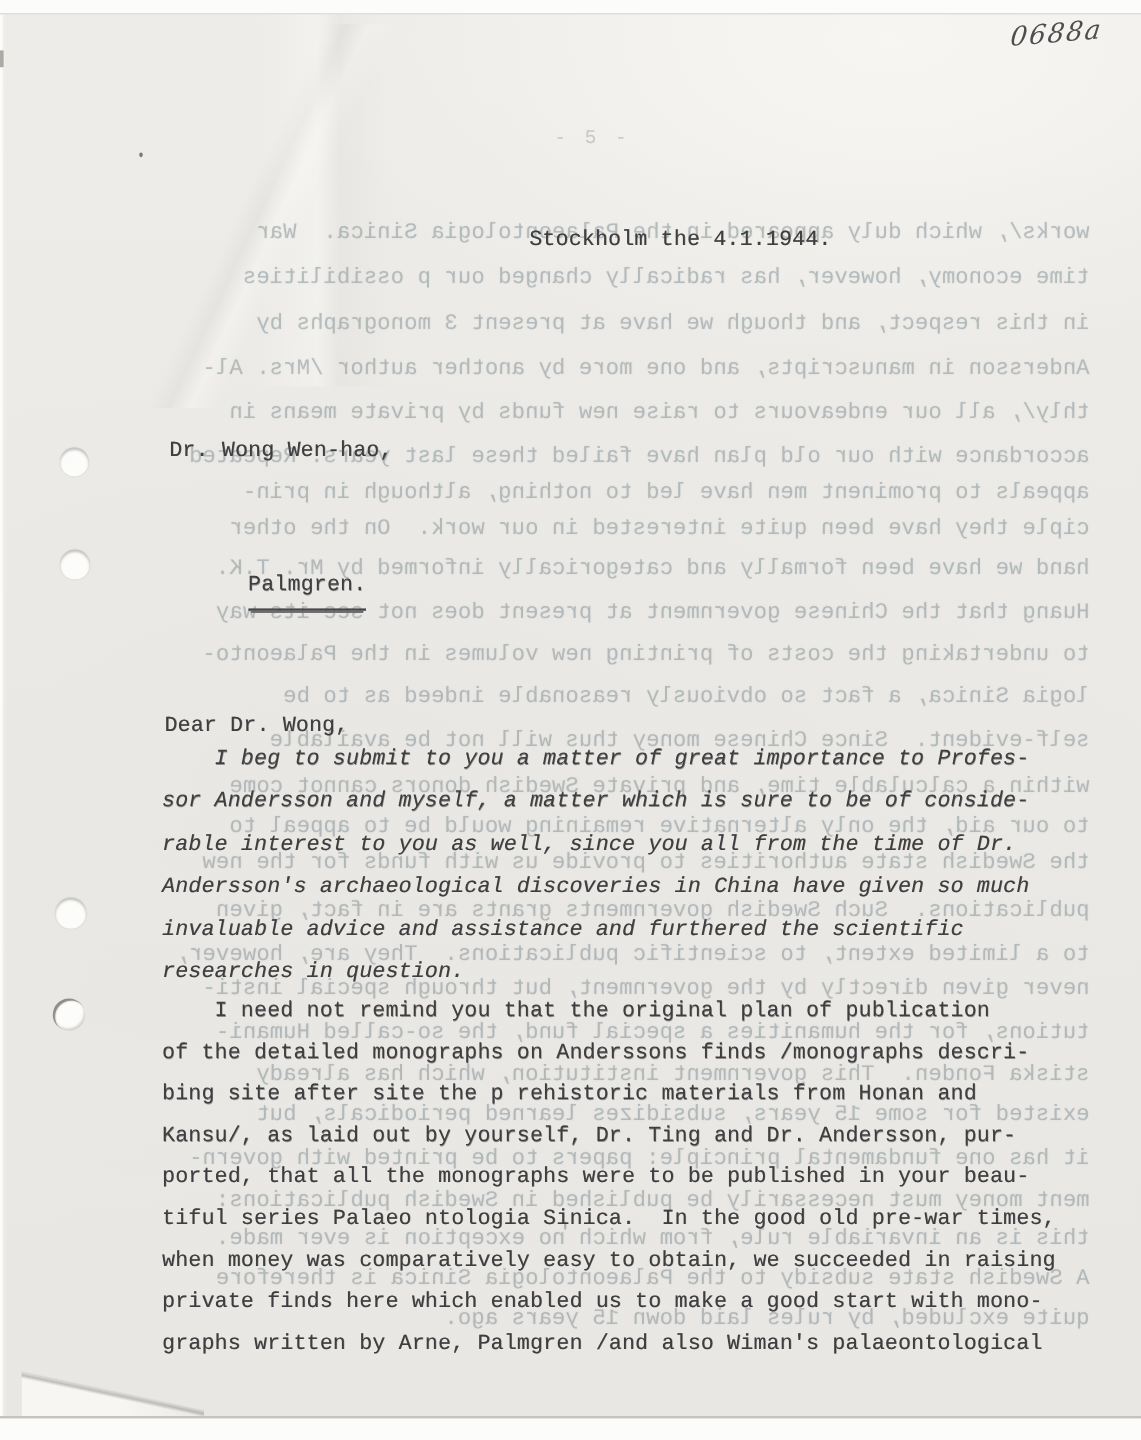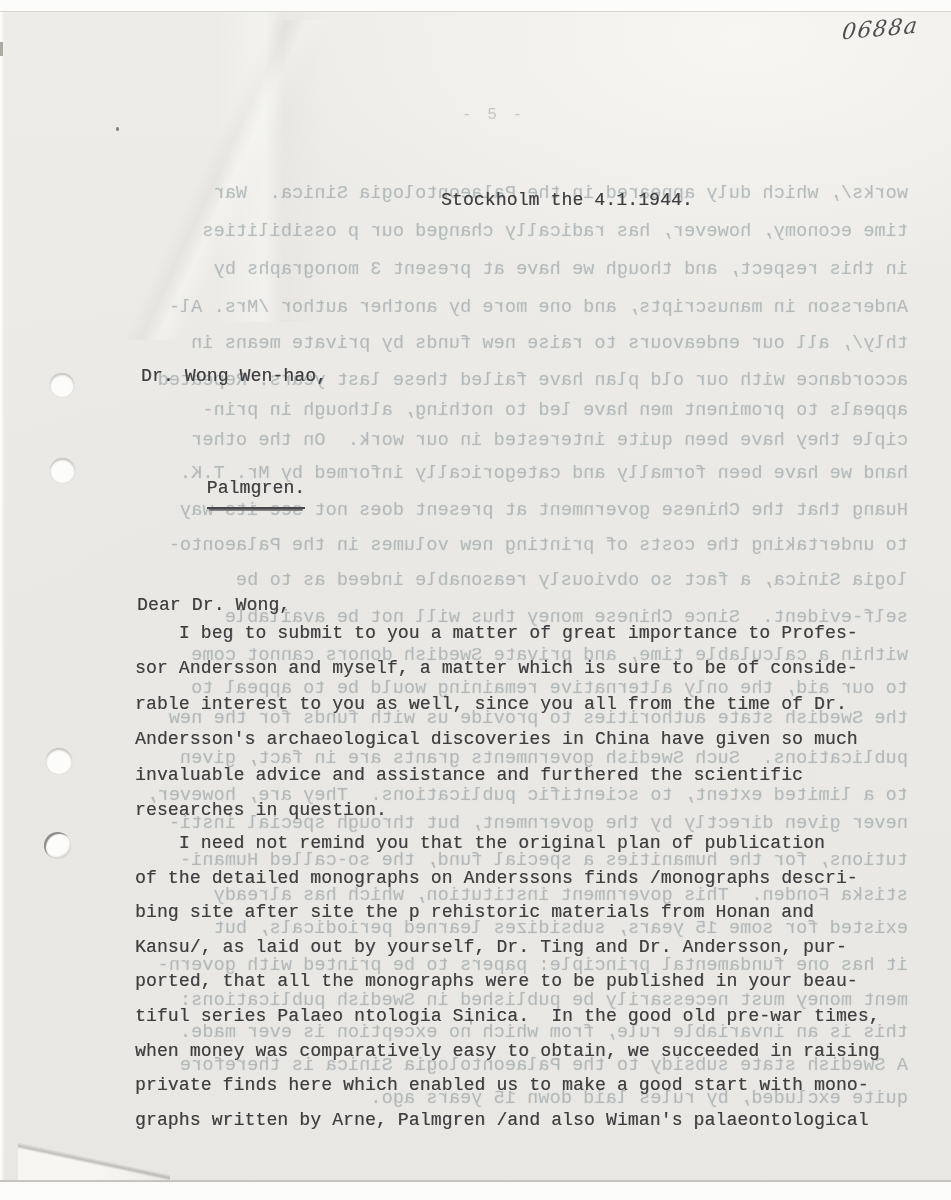--- a/index.html
+++ b/index.html
@@ -47,21 +47,21 @@
          text-shadow:0.4px 0.3px 0 rgba(55,54,56,0.5);}
   .page-number{position:absolute;left:462px;top:106px;font-size:16px;color:#c7c7c4;
          letter-spacing:3px;text-shadow:none;}
   .dateline{position:absolute;left:441px;top:190px;}
   .recipient{position:absolute;left:141px;top:318px;}
   .recipient .doc-line{line-height:36px;}
   .recipient-city{display:inline-block;line-height:36px;border-bottom:2.5px solid #48484a;
          padding-bottom:1px;box-shadow:0 4px 0 -2.2px #6d6d6f;}
   .salutation{position:absolute;left:137px;top:579px;margin-top:16px;}
   .para1{position:absolute;left:135px;top:616px;}
-  .para1 .doc-line{line-height:35.4px;}
+  .para1 .doc-line{line-height:35.4px;font-style:italic;}
   .para2{position:absolute;left:135px;top:826px;}
   .para2 .doc-line{line-height:34.6px;}
   
   .annotation{position:absolute;left:842px;top:16px;font-family:"DejaVu Serif","Liberation Serif",serif;
      font-style:italic;font-size:22px;color:#4e4e50;letter-spacing:1.5px;
      transform:rotate(-5deg) skewX(-12deg);}
 </style>
 </head>
 <body>
 

